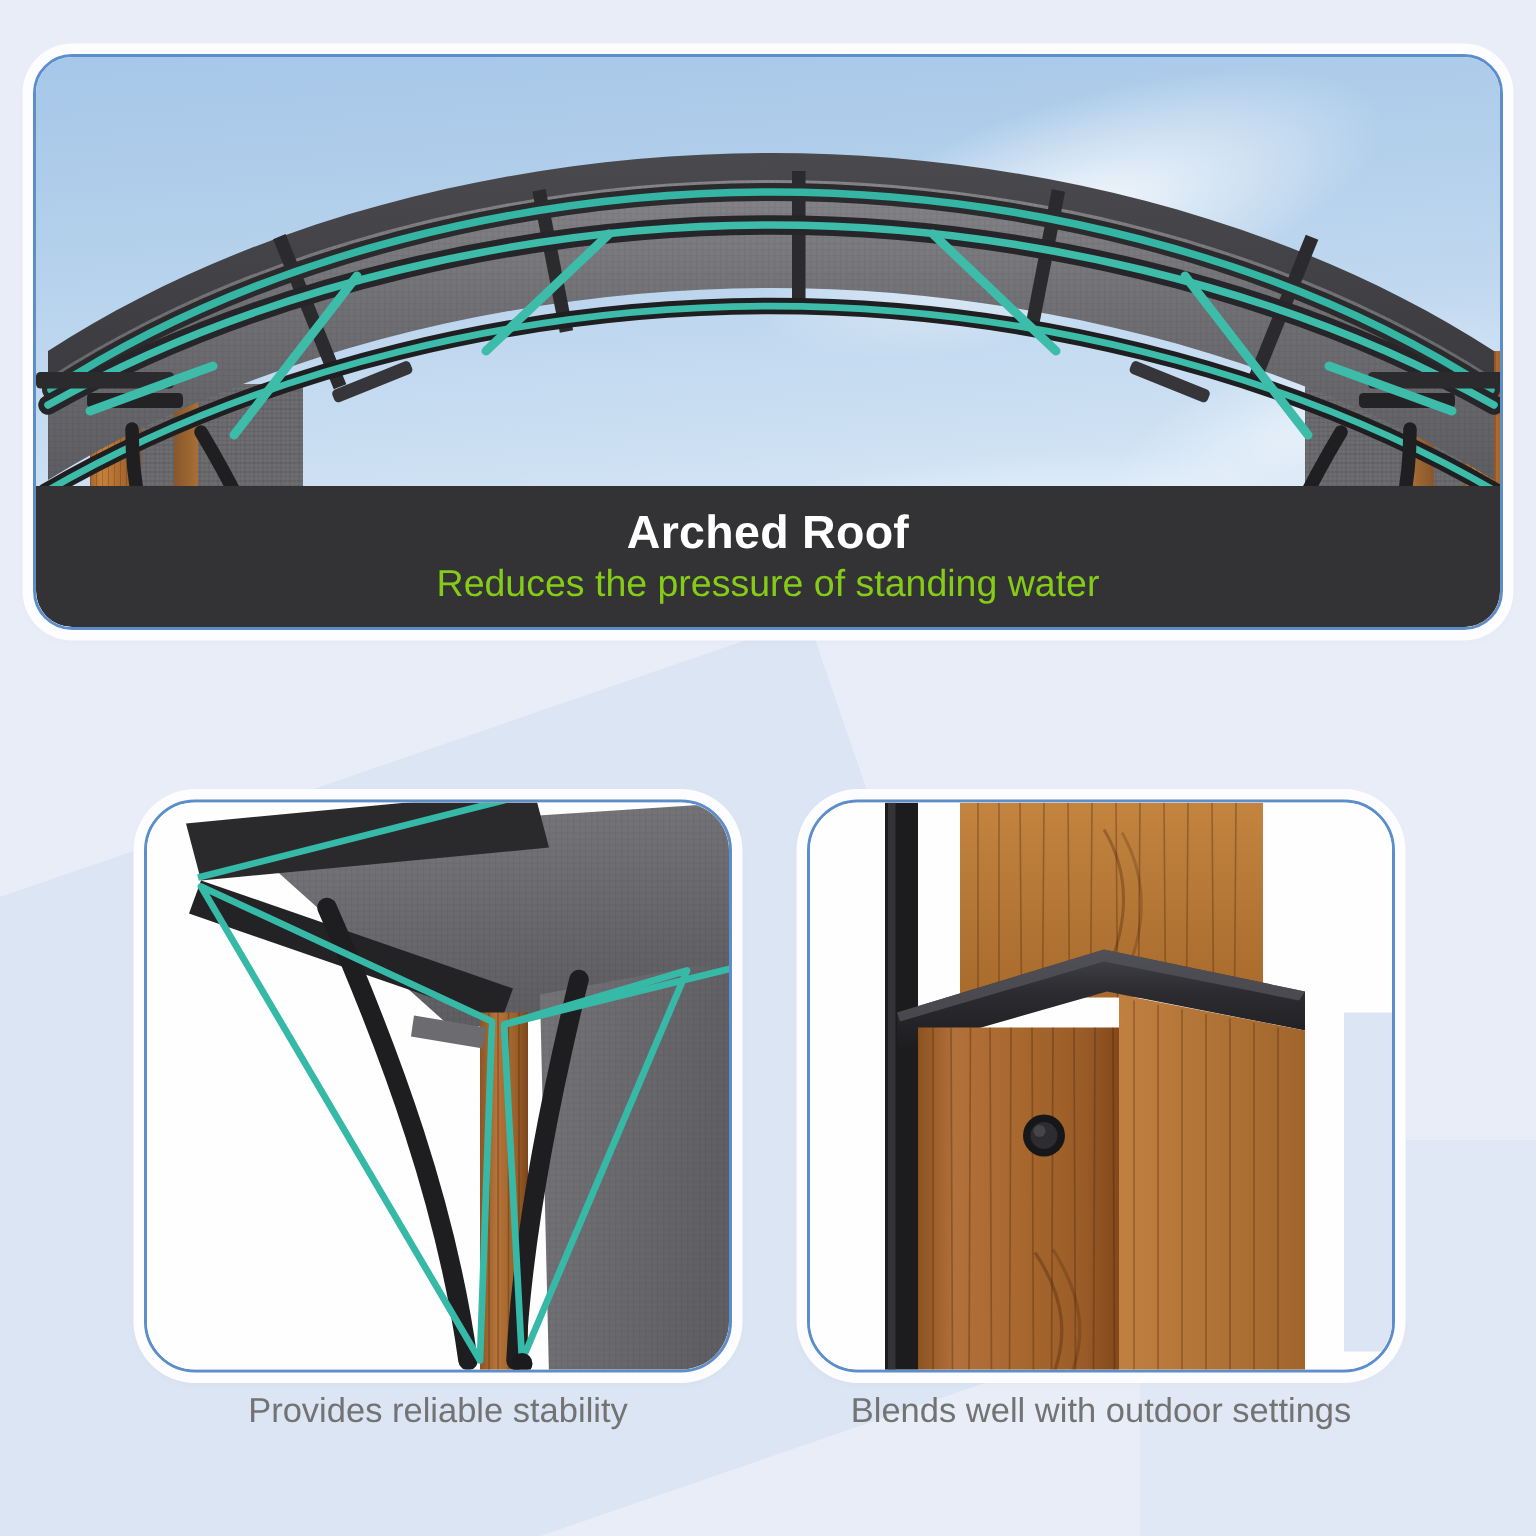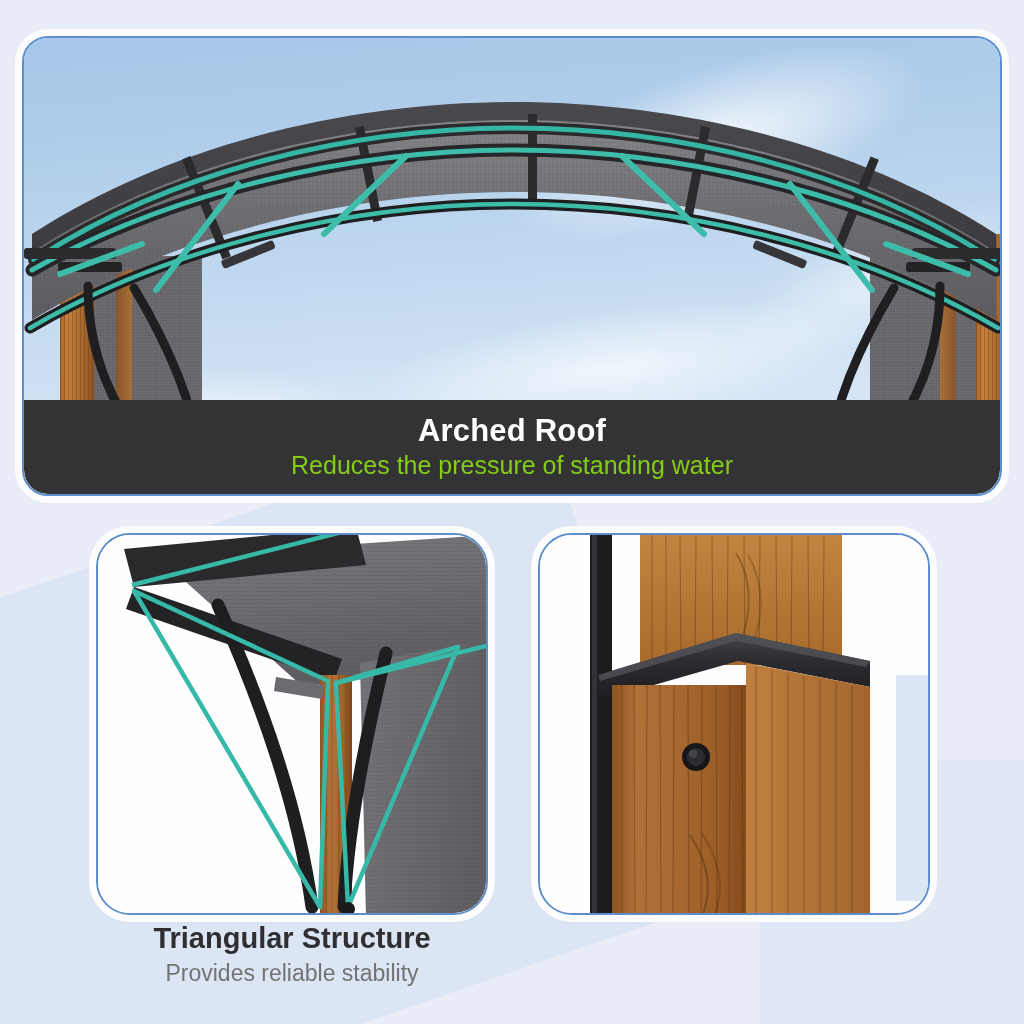--- a/index.html
+++ b/index.html
@@ -27,21 +27,21 @@
 
   
   .panel {
     position:absolute;
     border:2px solid #5b8ecb;
     border-radius:26px;
     overflow:hidden;
     background:#fff;
     box-shadow:0 0 0 7px #fdfdff, 0 2px 10px rgba(60,90,140,.13);
   }
-  #panel-top  { left:22px;  top:36px;  width:980px; height:460px; }
+  #panel-top  { left:22px;  top:36px;  width:980px; height:384px; }
   #panel-bl   { left:96px;  top:533px; width:392px; height:382px; border-radius:34px; }
   #panel-br   { left:538px; top:533px; width:392px; height:382px; border-radius:34px; }
 
   
   .sky {
     position:absolute; inset:0;
     background:linear-gradient(176deg,#a6c7e9 0%,#b2cfeb 26%,#c3daf0 52%,#d3e4f5 74%,#dfecf8 100%);
   }
   .cloud {
     position:absolute; border-radius:50%;
@@ -278,21 +278,20 @@
 
       <path d="M34,50 L256,-6" stroke="#37b9a7" stroke-width="4.5" fill="none"></path>
       <path d="M238,148 L392,110" stroke="#37b9a7" stroke-width="4.5" fill="none"></path>
 
       <circle cx="250" cy="374" r="7" fill="#1b1b1e"></circle>
     </svg>
   </div>
 </div>
 
 <div class="cap2" id="cap-bl">
-  <div class="cap2-title">Triangular Structure</div>
   <div class="cap2-sub">Provides reliable stability</div>
 </div>
 
 <div class="panel" id="panel-br">
   <div class="br-scene">
     <svg width="392" height="382" viewBox="0 0 392 382">
       <defs>
         <linearGradient id="woodFrontBR" x1="0" y1="0" x2="1" y2="0">
           <stop offset="0" stop-color="#8c5220"></stop>
           <stop offset="0.18" stop-color="#b2703a"></stop>
@@ -370,13 +369,14 @@
       <circle cx="156" cy="222" r="14" fill="#17171a"></circle>
       <circle cx="156" cy="222" r="9" fill="#2d2d31"></circle>
       <circle cx="153" cy="219" r="4" fill="#4a4a50" opacity=".8"></circle>
 
       <rect x="356" y="140" width="36" height="226" fill="#cfdcef" opacity=".75"></rect>
     </svg>
   </div>
 </div>
 
 <div class="cap2" id="cap-br">
+  <div class="cap2-sub">Blends well with outdoor settings</div>
 </div>
 
 </body></html>

